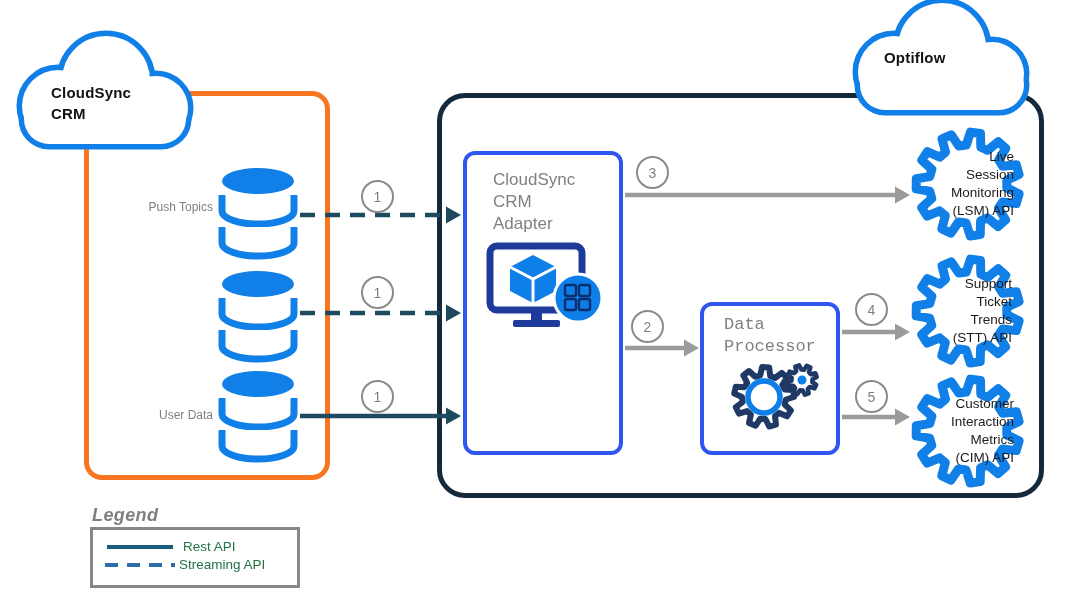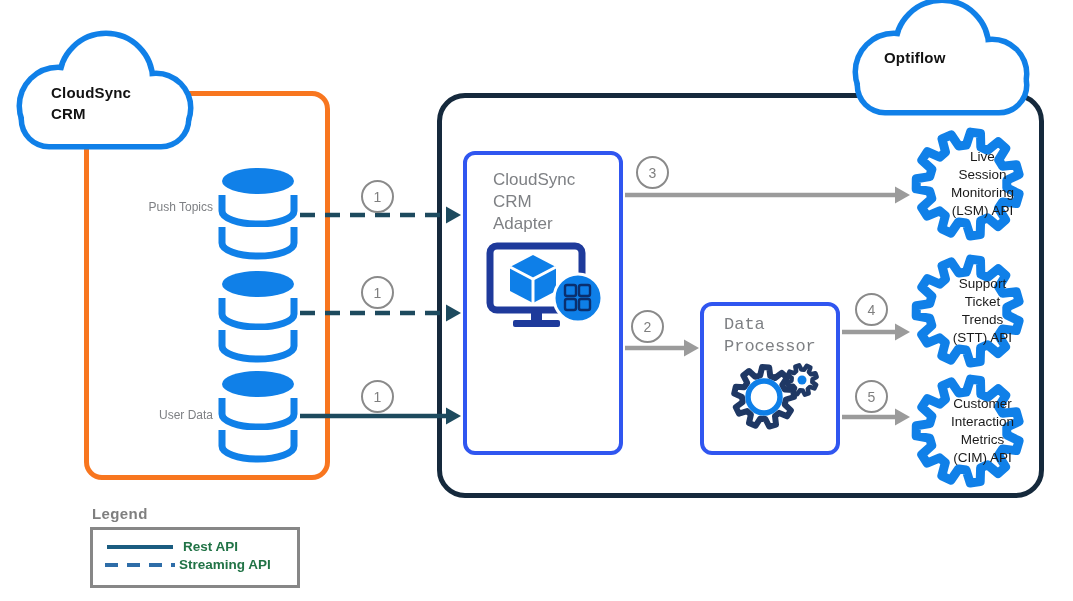--- a/index.html
+++ b/index.html
@@ -20,30 +20,30 @@
   .src-label{position:absolute;color:#7E8084;font-size:12px;font-weight:500;line-height:1.22;white-space:pre-line;}
 
   
   .comp-box{position:absolute;border:4px solid #3056F0;border-radius:12px;background:#fff;box-sizing:border-box;}
   .box-label{position:absolute;color:#7E8084;font-size:17px;font-weight:500;line-height:1.3;white-space:pre-line;}
 
   
   .gear-badge{position:absolute;width:120px;height:120px;}
   .gear-badge svg{position:absolute;left:0;top:0;}
   .gear-label{position:absolute;left:14px;top:14px;right:14px;bottom:14px;display:flex;align-items:center;justify-content:center;
-              text-align:center;color:#1a1a1a;font-size:13.5px;font-weight:500;line-height:1.33;white-space:pre-line;margin-left:29px;}
+              text-align:right;color:#1a1a1a;font-size:13.5px;font-weight:500;line-height:1.33;white-space:pre-line;margin-left:29px;}
 
   
   .step{position:absolute;width:29px;height:29px;border-radius:50%;border:2.5px solid #8A8A8A;background:#fff;
         color:#7F7F7F;font-size:14px;display:flex;align-items:center;justify-content:center;box-sizing:content-box;}
 
   
-  .legend-title{position:absolute;left:92px;top:505px;color:#7F7F7F;font-size:15px;font-weight:700;letter-spacing:.4px;}
+  .legend-title{position:absolute;left:92px;top:505px;color:#7F7F7F;font-size:18px;font-weight:700;letter-spacing:.4px;font-style:italic;}
   .legend-box{position:absolute;left:90px;top:527px;width:210px;height:61px;border:3px solid #878787;box-sizing:border-box;background:#fff;}
-  .legend-label{position:absolute;color:#217346;font-size:13.5px;font-weight:700;}
+  .legend-label{position:absolute;color:#217346;font-size:13.5px;font-weight:400;}
   .legend-line-solid{position:absolute;left:14px;top:15px;width:66px;height:4px;background:#1A5C80;}
 
   svg{overflow:visible;}
 </style>
 </head>
 <body>
 
 <div class="canvas">
 
   <div class="abs orange-rect"></div>

